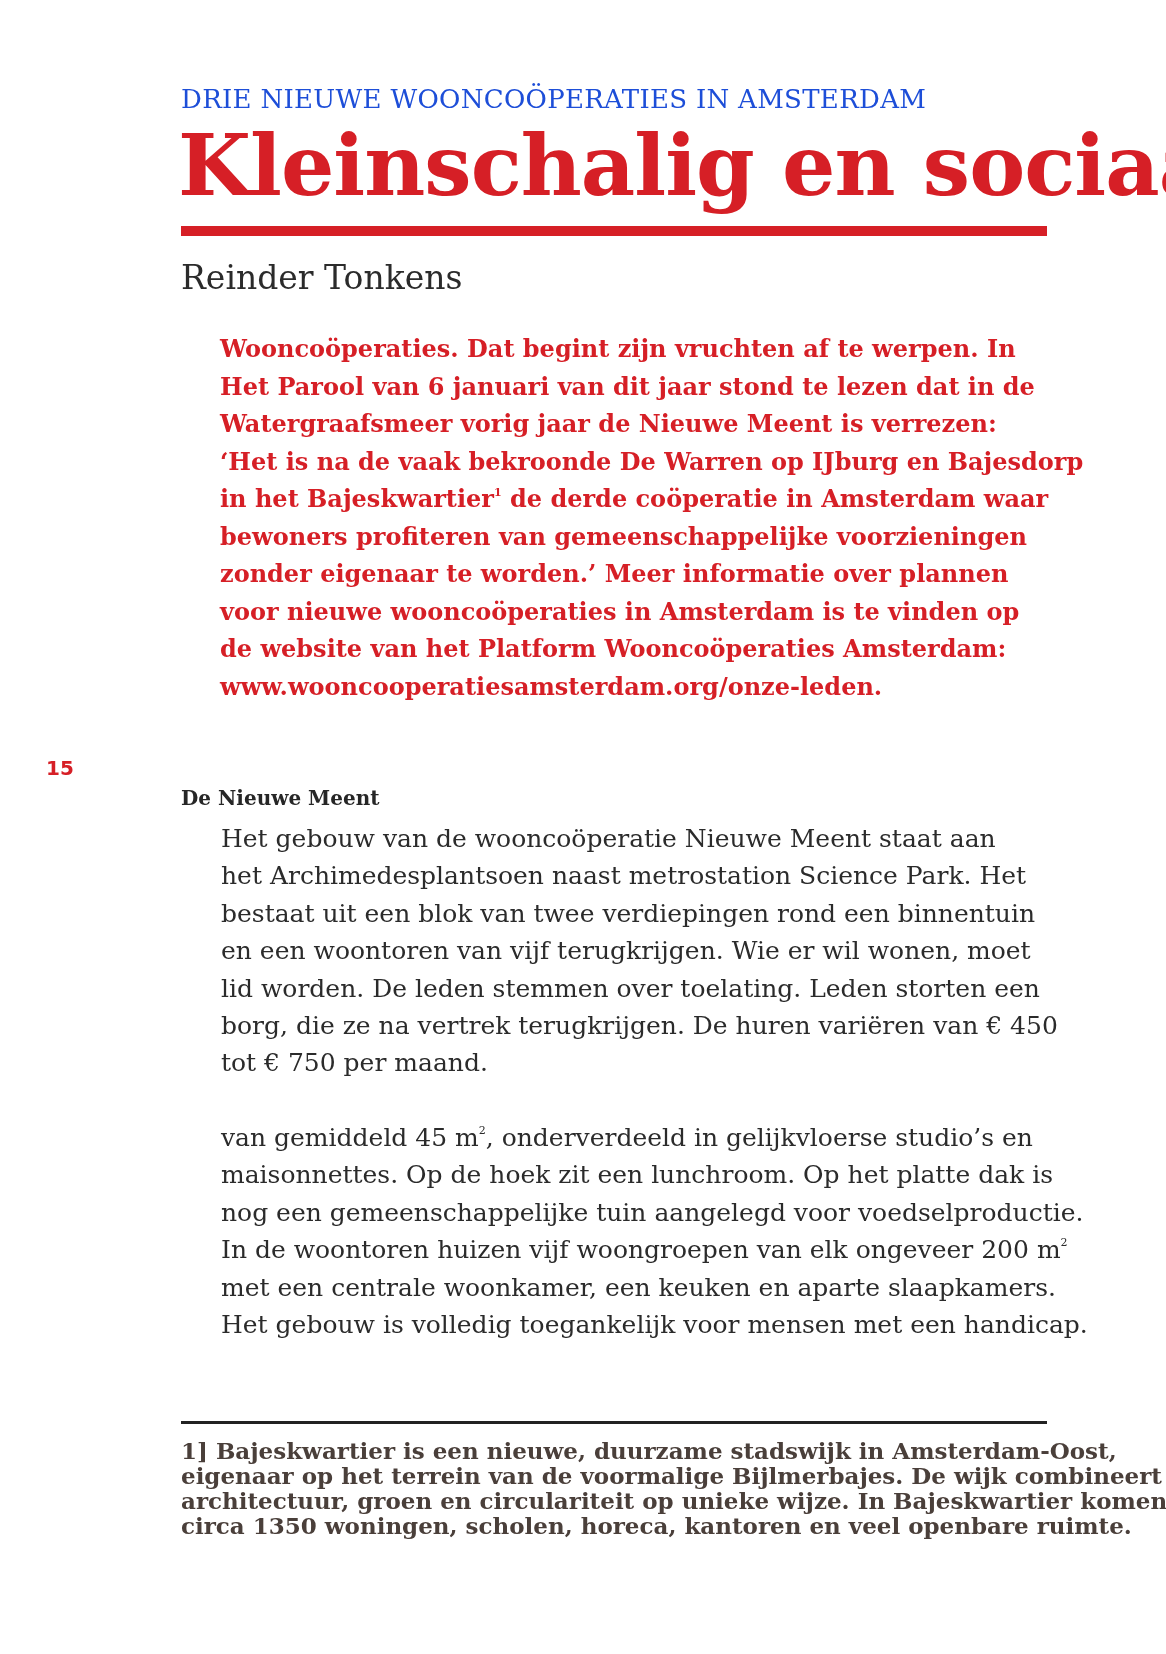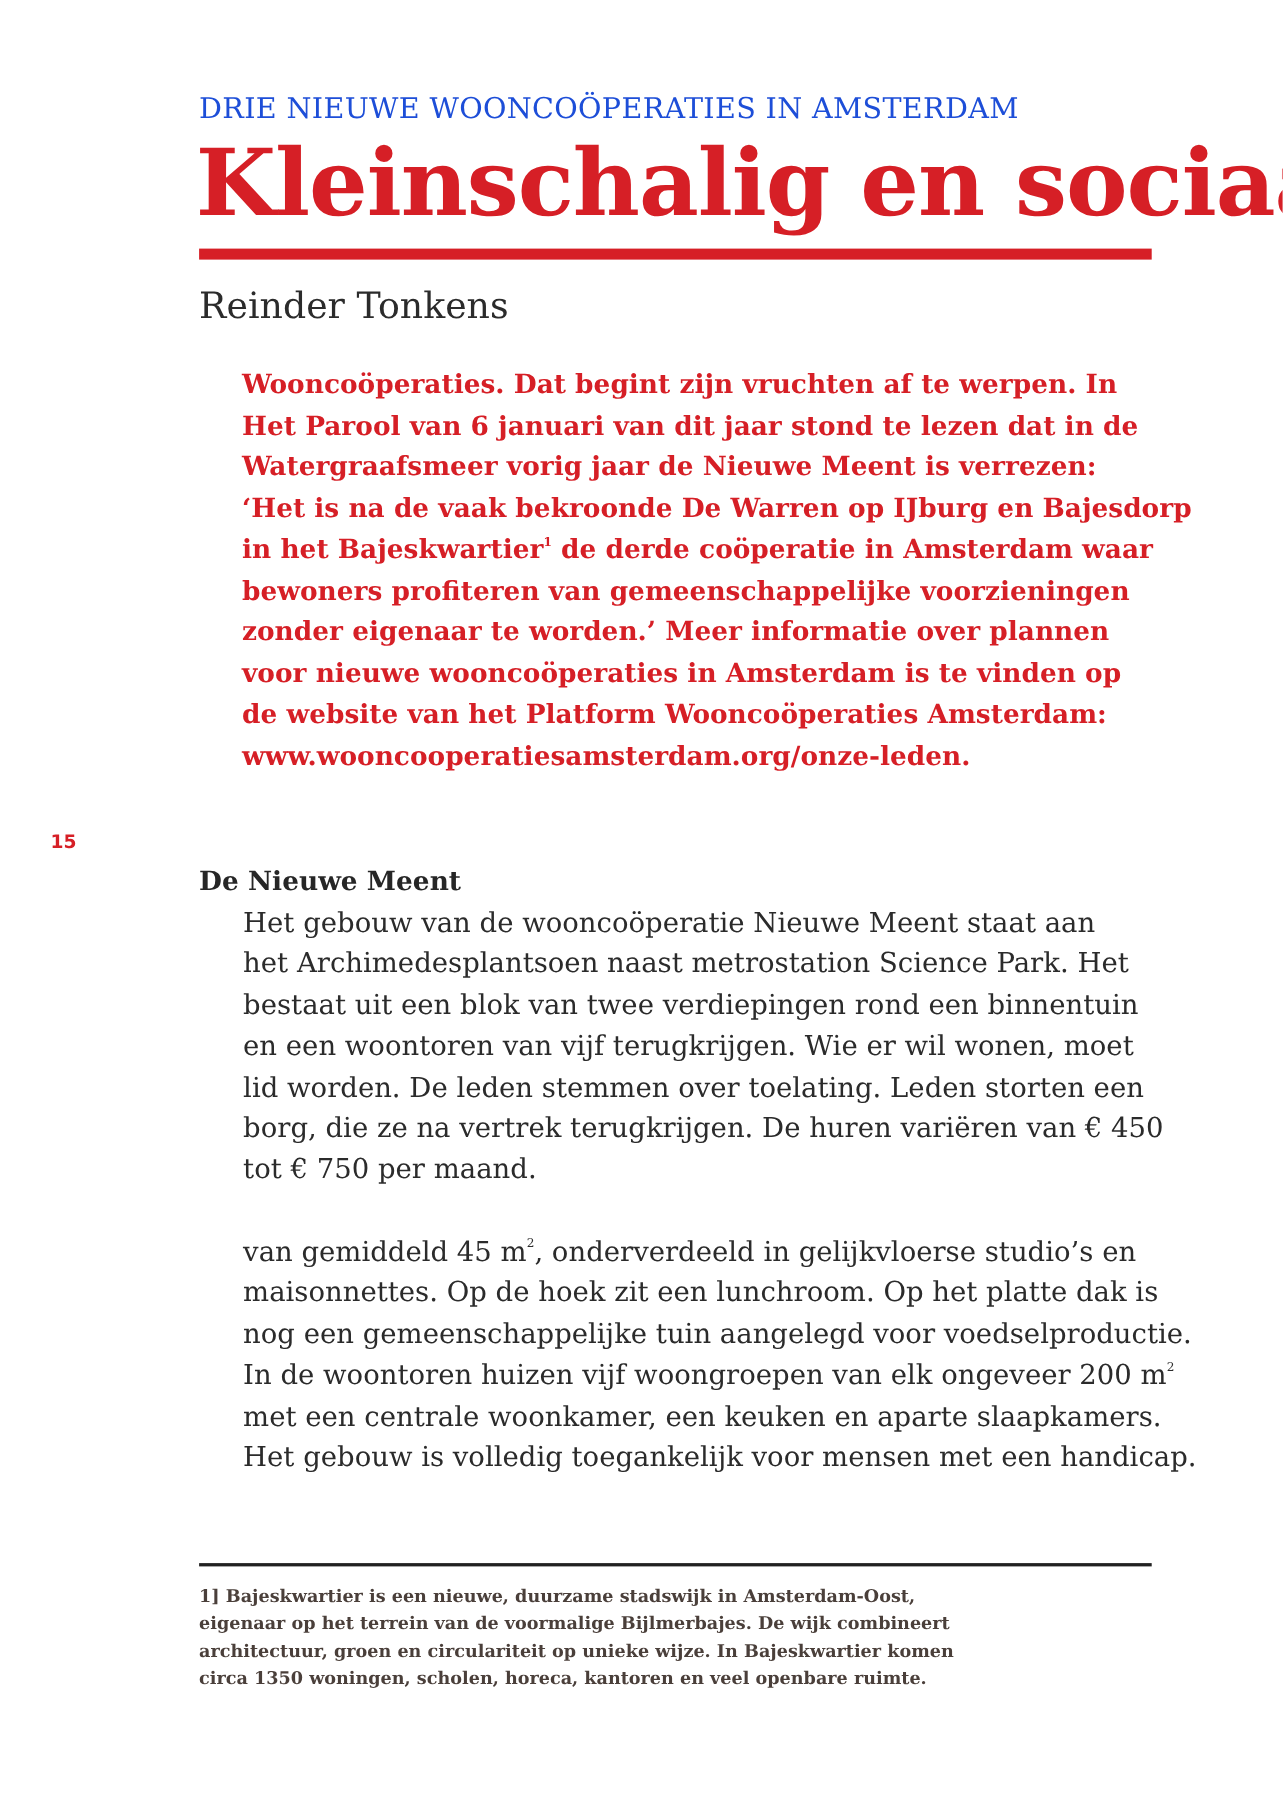--- a/index.html
+++ b/index.html
@@ -9,30 +9,30 @@
   .kicker { left: 181px; top: 84px; font-size: 26px; letter-spacing: 0.3px; color: #1d4ed8;
             font-family: "DejaVu Serif", serif; white-space: nowrap; transform-origin: left top; }
   .title { left: 178px; top: 124px; font-size: 84px; font-weight: bold; color: #d61f26;
            white-space: nowrap; letter-spacing: -1px; font-family: "DejaVu Serif", serif; line-height: 1; }
   .title-rule { left: 181px; top: 226px; width: 866px; height: 10px; background: #d61f26; }
   .author { left: 181px; top: 258px; font-size: 33px; color: #2b2b2b; white-space: nowrap; }
   .intro { left: 220px; top: 330px; width: 840px; font-size: 24px; font-weight: bold; color: #d61f26;
            line-height: 37.5px; }
   .intro div { white-space: nowrap; }
   .intro sup { font-size: 11px; vertical-align: 11px; line-height: 0; }
-  .pagenum { left: 46px; top: 756px; font-size: 17px; font-weight: bold; color: #d61f26;
+  .pagenum { left: 46px; top: 756px; font-size: 20px; font-weight: bold; color: #d61f26;
              font-family: "DejaVu Sans", sans-serif; }
-  .section-head { left: 181px; top: 786px; font-size: 24px; font-weight: bold; color: #262626; white-space: nowrap; }
+  .section-head { left: 181px; top: 786px; font-size: 20px; font-weight: bold; color: #262626; white-space: nowrap; }
   .body-text { left: 181px; width: 880px; font-size: 25px; line-height: 37.4px; color: #2b2b2b; margin-left: 40px; }
   .body-text div { white-space: nowrap; }
   .body-text sup { font-size: 11px; vertical-align: 12px; line-height: 0; }
   .p1 { top: 820px; }
   .p2 { top: 1119px; }
   .fn-rule { left: 181px; top: 1421px; width: 866px; height: 3px; background: #222222; }
-  .footnote { left: 181px; top: 1438px; width: 880px; font-size: 16px; font-weight: bold;
+  .footnote { left: 181px; top: 1438px; width: 880px; font-size: 23px; font-weight: bold;
               line-height: 25px; color: #4a3f3a; }
   .footnote div { white-space: nowrap; }
 </style>
 </head>
 <body>
 
 <div class="abs kicker">DRIE NIEUWE WOONCOÖPERATIES IN AMSTERDAM</div>
 <div class="abs title">Kleinschalig en sociaal</div>
 <div class="abs title-rule"></div>
 <div class="abs author">Reinder Tonkens</div>

